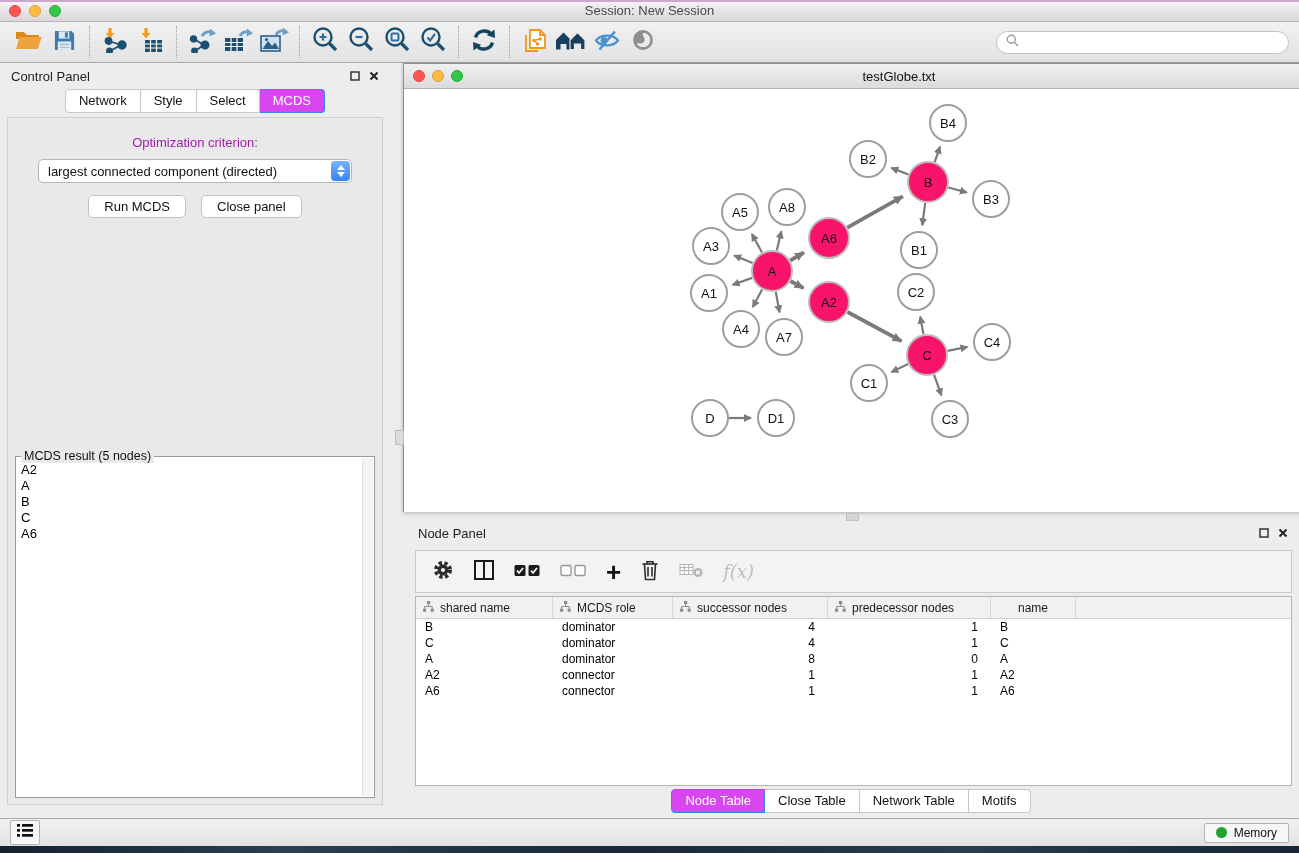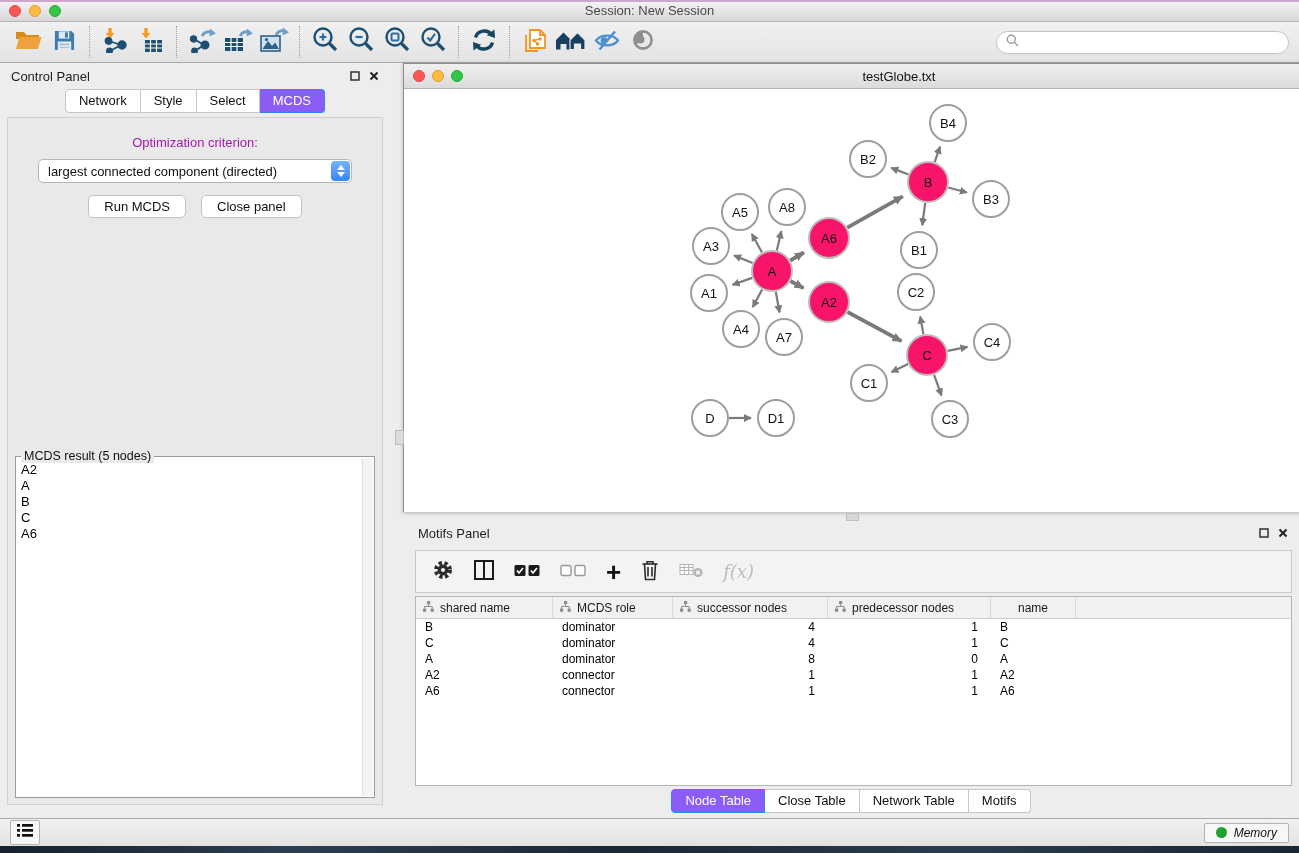--- a/index.html
+++ b/index.html
@@ -30,21 +30,21 @@
   
   .control-panel{position:absolute;left:0;top:63px;width:390px;height:755px;}
   .panel-head{height:26px;display:flex;align-items:center;padding:0 11px;font-size:13px;color:#1e1e1e;}
   .panel-head .sp{flex:1;}
   .mini-ic{margin-left:9px;display:flex;align-items:center;}
   .seg-tabs{display:flex;justify-content:center;}
   .seg-tab{font-size:13px;line-height:16px;padding:3px 13px;background:#fff;border:1px solid #c6c6c6;
     border-left:none;color:#111;cursor:default;}
   .seg-tab:first-child{border-left:1px solid #c6c6c6;border-radius:4px 0 0 4px;}
   .seg-tab:last-child{border-radius:0 4px 4px 0;}
-  .seg-tab.active{background:#8b5cf6;border-color:#2f86ef;color:#fff;}
+  .seg-tab.active{background:#d946ef;border-color:#2f86ef;color:#fff;}
   .cbody{position:absolute;left:7px;right:7px;top:54px;bottom:13px;border:1px solid #cfcfcf;
     background:#e9e9e9;}
   .opt-label{text-align:center;margin-top:17px;font-size:13px;color:#a21caf;}
   .dropdown{margin:9px auto 0;width:314px;height:24px;background:#fff;border:1px solid #b6b6b6;
     border-radius:5px;display:flex;align-items:center;font-size:13px;color:#111;
     padding-left:9px;position:relative;box-sizing:border-box;}
   .dd-stepper{position:absolute;right:1px;top:1px;bottom:1px;width:19px;border-radius:4px;
     background:linear-gradient(#74b4fc,#3585f8);display:flex;flex-direction:column;align-items:center;
     justify-content:center;gap:2px;}
   .arr-up{width:0;height:0;border-left:4px solid transparent;border-right:4px solid transparent;border-bottom:5px solid #fff;}
@@ -87,21 +87,21 @@
   .td.num{text-align:right;padding-left:0;padding-right:13px;}
   .tp-tabs{position:absolute;left:0;right:0;bottom:5px;display:flex;justify-content:center;}
 
   
   .statusbar{position:absolute;left:0;right:0;top:818px;height:28px;
     background:linear-gradient(#f1f1f1,#e2e2e2);border-top:1px solid #ababab;
     display:flex;align-items:center;padding:0 10px;box-sizing:border-box;}
   .list-btn{width:28px;height:23px;border:1px solid #b3b3b3;background:#f7f7f7;
     display:flex;align-items:center;justify-content:center;border-radius:2px;}
   .memory-btn{margin-left:auto;display:flex;align-items:center;gap:7px;border:1px solid #b3b3b3;
-    background:#f7f7f7;padding:2px 11px;font-size:12px;color:#111;border-radius:2px;font-style:italic;}
+    background:#f7f7f7;padding:2px 11px;font-size:12px;color:#111;border-radius:2px;}
   .mem-dot{width:11px;height:11px;border-radius:50%;background:#1ea32b;}
   .wallpaper{position:absolute;left:0;right:0;bottom:0;height:7px;
     background:linear-gradient(90deg,#15222e,#2c3e51 22%,#1a2836 48%,#2a3c4e 74%,#182634);}
 </style>
 </head>
 <body>
 
 <div class="app">
 
   <div class="titlebar">
@@ -396,21 +396,21 @@
       <span class="grip"><svg width="15" height="15">
         <path d="M14 4 L4 14 M14 8 L8 14 M14 12 L12 14" stroke="#9e9e9e" stroke-width="1.2"></path>
           </svg></span>
     </div>
   </div>
   <div class="handle-v"></div>
   <div class="handle-h"></div>
 
   <div class="table-panel">
     <div class="panel-head" style="padding-left:15px;">
-      <span>Motifs Panel</span>
+      <span>Node Panel</span>
       <span class="sp"></span>
       <span class="mini-ic">
           <svg width="10" height="10">
             <rect x="1" y="1" width="8" height="8" fill="none" stroke="#333" stroke-width="1.5"></rect>
           </svg>
         </span>
       <span class="mini-ic">
           <svg width="10" height="10">
             <path d="M1.5 1.5 L8.5 8.5 M8.5 1.5 L1.5 8.5" stroke="#222" stroke-width="2"></path>
           </svg>

